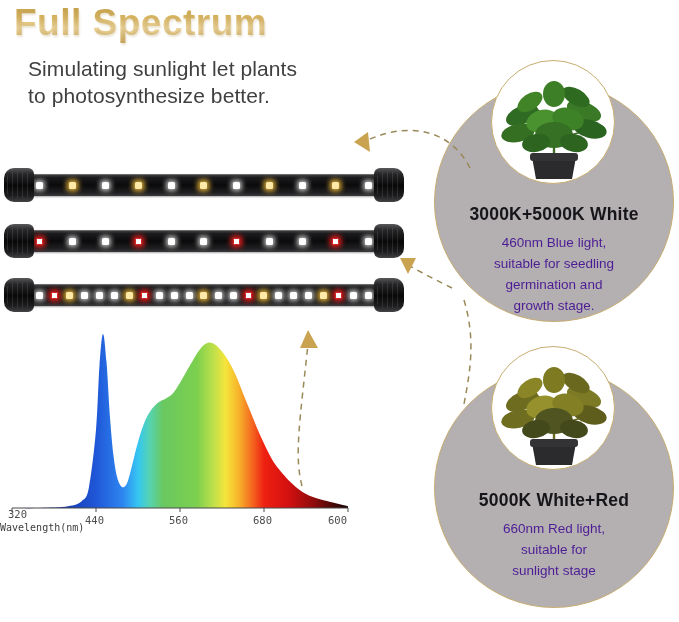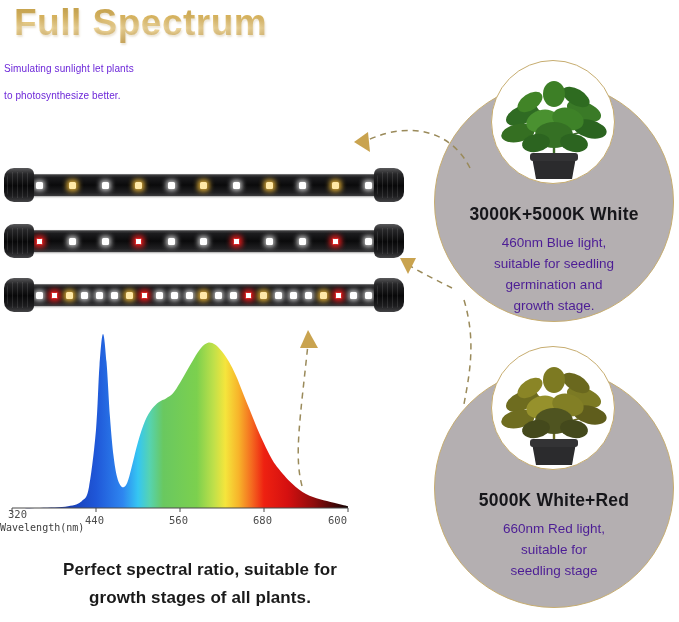--- a/index.html
+++ b/index.html
@@ -15,22 +15,22 @@
   .title {
     position: absolute; left: 14px; top: 2px;
     font-size: 37px; font-weight: 700; letter-spacing: 0.5px;
     background: linear-gradient(180deg,#b8953f 0%,#d9b55f 35%,#f0d9a0 62%,#c9a456 100%);
     -webkit-background-clip: text; background-clip: text;
     -webkit-text-fill-color: transparent; color: #c9a456;
     text-shadow: 1px 2px 2px rgba(180,150,90,0.25);
     white-space: nowrap;
   }
   .subtitle {
-    position: absolute; left: 4px; top: 55px;
-    font-size: 10px; color: #6d28d9; line-height: 27px;
+    position: absolute; left: 28px; top: 55px;
+    font-size: 21px; color: #404040; line-height: 27px;
     letter-spacing: 0.1px;
   }
 
   
   .bar { position: absolute; height: 34px; }
   .bar .tube {
     position: absolute; left: 22px; right: 22px; top: 6px; height: 22px;
     border-radius: 4px;
     background: linear-gradient(180deg,#4a4a4c 0%,#1c1c1e 16%,#0a0a0b 50%,#202022 85%,#3b3b3d 100%);
     box-shadow: inset 0 1px 0 rgba(255,255,255,0.22), 0 1px 2px rgba(0,0,0,0.35);
@@ -224,24 +224,20 @@
     <div class="axis-title">Wavelength(nm)</div>
     <div id="tickLabels">
         <div class="axis-lbl" style="left: 8px; top: 182px;">320</div>
         <div class="axis-lbl" style="left: 85px; top: 188px;">440</div>
         <div class="axis-lbl" style="left: 169px; top: 188px;">560</div>
         <div class="axis-lbl" style="left: 253px; top: 188px;">680</div>
         <div class="axis-lbl" style="left: 328px; top: 188px;">600</div>
       </div>
   </div>
 
-  <div class="caption">
-    <div>Perfect spectral ratio, suitable for</div>
-    <div>growth stages of all plants.</div>
-  </div>
 
   <div class="callout" style="left:434px; top:82px;">
     <div class="disc"></div>
     <div class="photo">
       <svg width="124" height="124" viewBox="0 0 124 124">
         <g>
           <path d="M62 98 L62 52" stroke="#3f6b2a" stroke-width="2.4" fill="none"></path>
           <path d="M62 74 L34 56 M62 70 L88 52 M62 62 L40 44 M62 60 L84 40 M62 80 L30 72 M62 78 L94 70" stroke="#3f6b2a" stroke-width="1.6" fill="none"></path>
           <ellipse cx="30" cy="54" rx="17" ry="9" fill="#2f6b23" transform="rotate(-24 30 54)"></ellipse>
           <ellipse cx="92" cy="50" rx="18" ry="9" fill="#3a7a27" transform="rotate(22 92 50)"></ellipse>
@@ -290,21 +286,21 @@
           <ellipse cx="82" cy="82" rx="14" ry="9" fill="#44491c" transform="rotate(10 82 82)"></ellipse>
           <path d="M40 96 L84 96 L80 118 L44 118 Z" fill="#2b2b2d"></path>
           <rect x="38" y="92" width="48" height="8" rx="3" fill="#333335"></rect>
         </g>
       </svg>
     </div>
     <div class="c-head">5000K White+Red</div>
     <div class="c-body">
         <div>660nm Red light,</div>
         <div>suitable for</div>
-        <div>seedling stage</div>
+        <div>sunlight stage</div>
       </div>
   </div>
 
   <svg class="connectors">
     <g stroke="#9a8a5a" stroke-width="1.5" fill="none" stroke-dasharray="6 5">
       <path d="M470 168 C 452 132, 412 120, 368 140"></path>
       <path d="M452 288 C 440 282, 424 274, 410 266"></path>
       <path d="M302 486 C 294 456, 300 420, 308 344"></path>
       <path d="M464 300 C 476 340, 470 372, 464 404"></path>
     </g>

